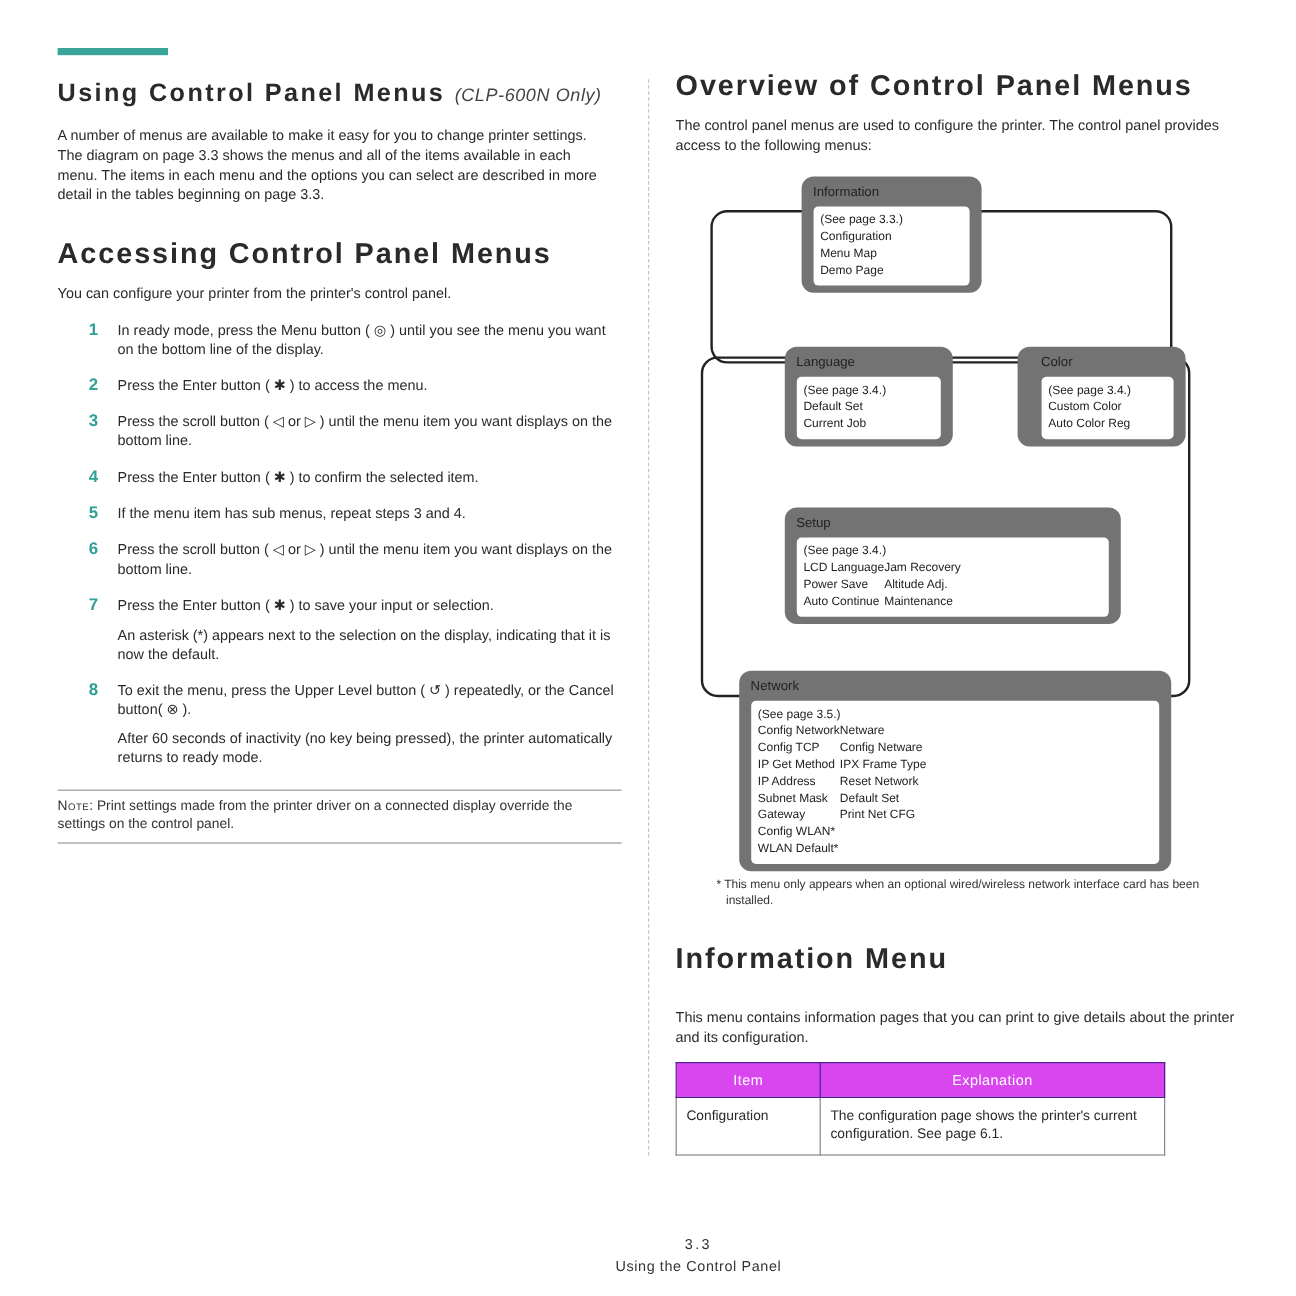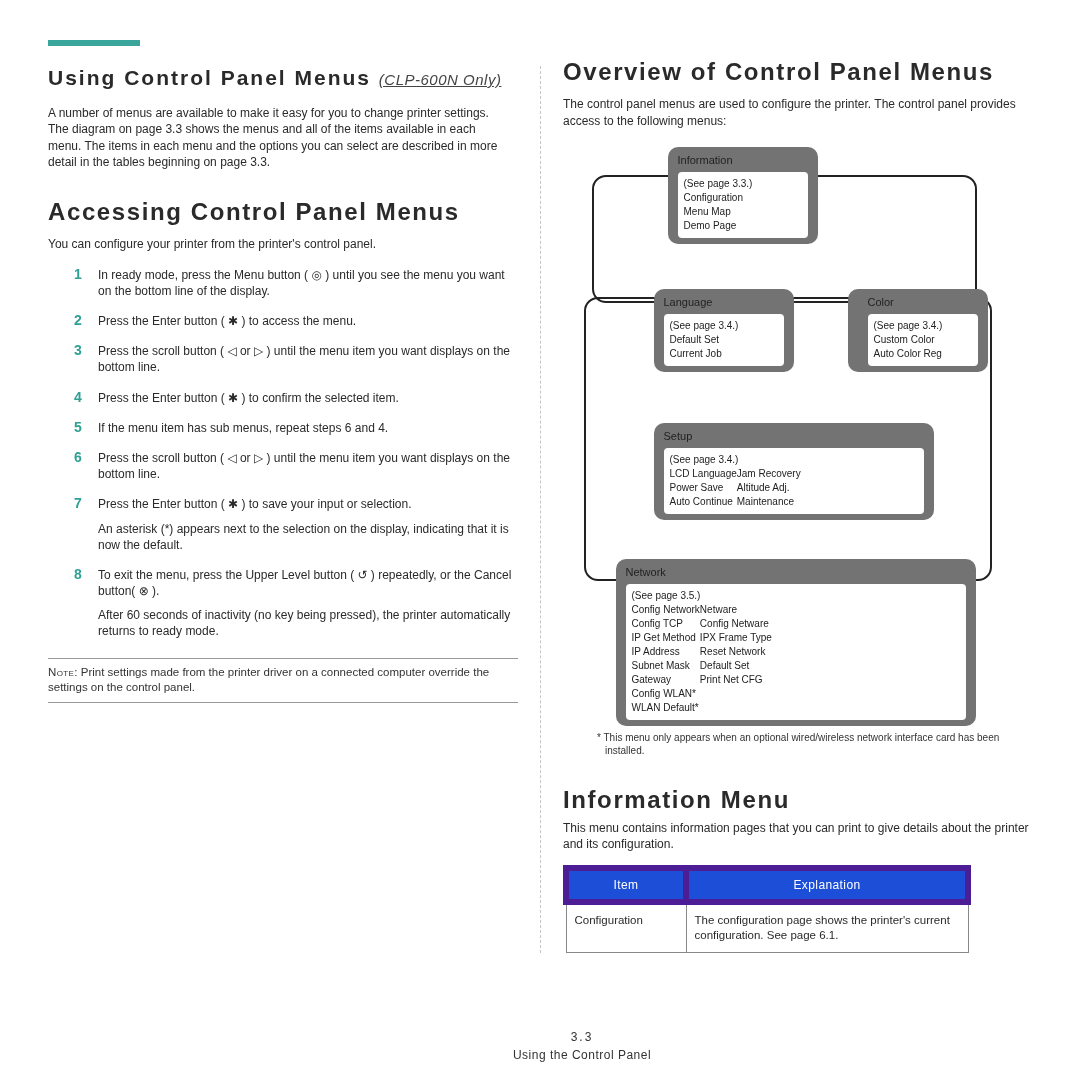--- a/index.html
+++ b/index.html
@@ -42,21 +42,20 @@
     color: #2a2a2a;
     margin-top: 8px;
     line-height: 1.3;
   }
   h1.main-title .model {
     font-style: italic;
     font-weight: 400;
     font-size: 15px;
     color: #444;
     letter-spacing: 0.5px;
-    text-decoration: underline;
   }
   .intro { margin-top: 14px; width: 460px; }
   h2.section-title {
     font-size: 24px;
     font-weight: 600;
     letter-spacing: 1.6px;
     color: #2a2a2a;
     margin-top: 26px;
   }
   .subtext { margin-top: 8px; }
@@ -131,33 +130,33 @@
   .d-box .cols2 { display: flex; }
   
   .footnote {
     font-size: 10px;
     color: #333;
     margin: 10px 0 0 34px;
     text-indent: -8px;
     padding-left: 8px;
     width: 420px;
   }
-  .info-desc { margin-top: 4px; }
+  .info-desc { margin-top: 24px; }
   table.info {
     border-collapse: collapse;
     margin-top: 12px;
     width: 408px;
   }
   table.info th {
-    background: #1d4ed8;
+    background: #d946ef;
     color: #fff;
     font-weight: 400;
     font-size: 12px;
     padding: 6px 8px;
-    border: 6px solid #4c1d95;
+    border: 1px solid #4c1d95;
     letter-spacing: 0.4px;
   }
   table.info td {
     border: 1px solid #888;
     padding: 8px 8px;
     font-size: 11.5px;
     vertical-align: top;
   }
   table.info td:first-child { width: 120px; }
   .footer {
@@ -191,35 +190,35 @@
     <p class="intro">A number of menus are available to make it easy for you to change printer settings. The diagram on page 3.3 shows the menus and all of the items available in each menu. The items in each menu and the options you can select are described in more detail in the tables beginning on page 3.3.</p>
 
     <h2 class="section-title">Accessing Control Panel Menus</h2>
     <p class="subtext">You can configure your printer from the printer's control panel.</p>
 
     <ol class="steps">
       <li><span>In ready mode, press the Menu button ( ◎ ) until you see the menu you want on the bottom line of the display.</span></li>
       <li><span>Press the Enter button ( ✱ ) to access the menu.</span></li>
       <li><span>Press the scroll button ( ◁ or ▷ ) until the menu item you want displays on the bottom line.</span></li>
       <li><span>Press the Enter button ( ✱ ) to confirm the selected item.</span></li>
-      <li><span>If the menu item has sub menus, repeat steps 6 and 4.</span></li>
+      <li><span>If the menu item has sub menus, repeat steps 3 and 4.</span></li>
       <li><span>Press the scroll button ( ◁ or ▷ ) until the menu item you want displays on the bottom line.</span></li>
       <li>
         <span>Press the Enter button ( ✱ ) to save your input or selection.</span>
         <p>An asterisk (*) appears next to the selection on the display, indicating that it is now the default.</p>
       </li>
       <li>
         <span>To exit the menu, press the Upper Level button ( ↺ ) repeatedly, or the Cancel button( ⊗ ).</span>
         <p>After 60 seconds of inactivity (no key being pressed), the printer automatically returns to ready mode.</p>
       </li>
     </ol>
 
     <hr class="hr-thin">
     <p class="note">
-      <span class="label">Note</span><span>: Print settings made from the printer driver on a connected computer override the settings on the control panel.</span>
+      <span class="label">Note</span><span>: Print settings made from the printer driver on a connected display override the settings on the control panel.</span>
     </p>
     <hr class="hr-thin" style="margin-top:6px;">
   </div>
 
   <div class="divider"></div>
 
   <div class="col right">
     <h2 class="section-title first">Overview of Control Panel Menus</h2>
     <p class="overview-lead">The control panel menus are used to configure the printer. The control panel provides access to the following menus:</p>
 

